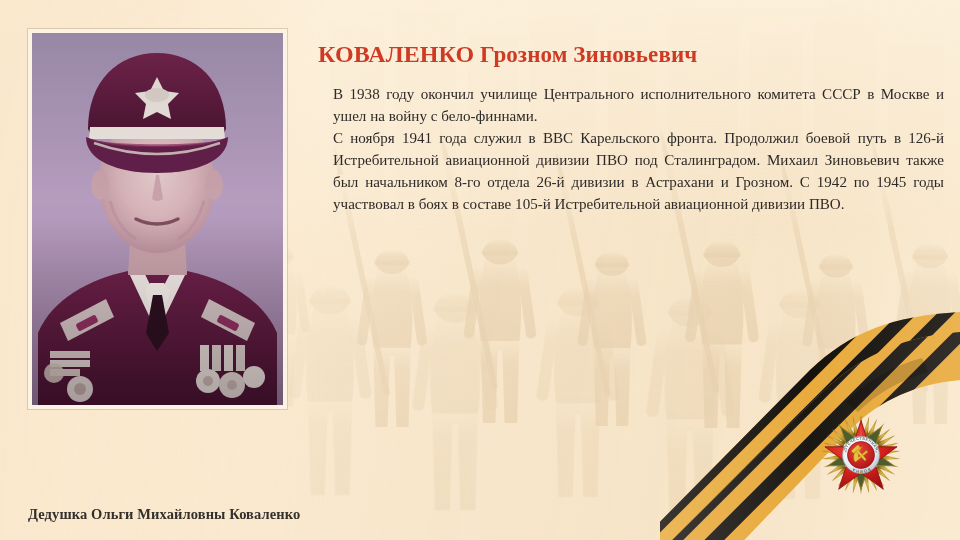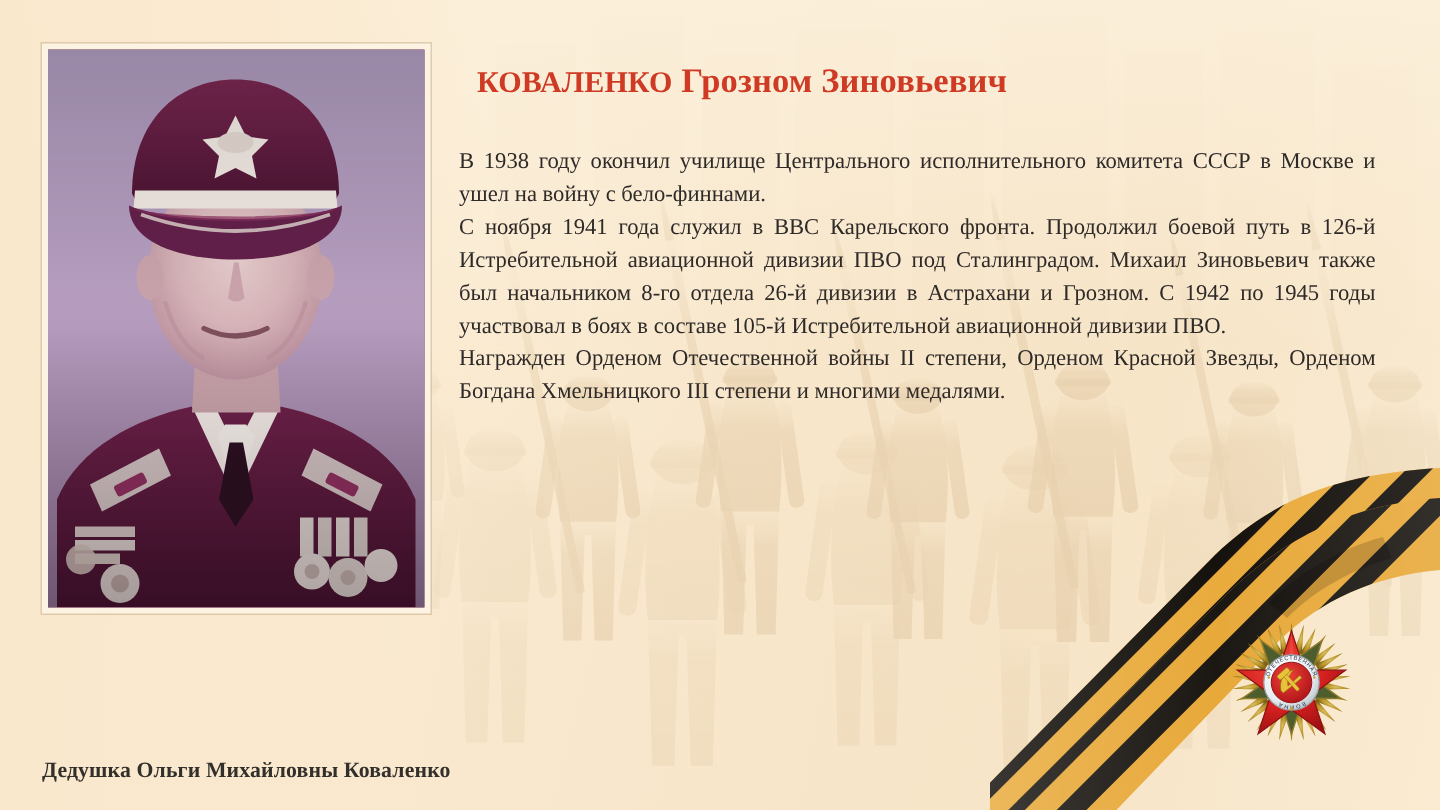--- a/index.html
+++ b/index.html
@@ -52,25 +52,25 @@
     background:#6d2b4e;
   }
 
   
   #title{
     position:absolute;left:318px;top:26px;width:620px;
     font-size:23px;font-weight:bold;color:#cf3a24;
     letter-spacing:.1px;line-height:1.15;
     font-family:"Liberation Serif", serif;
   }
-  #title .surname{font-size:20px;}
+  #title .surname{font-size:24px;}
   #body-text{
-    position:absolute;left:306px;top:84px;width:611px;
+    position:absolute;left:333px;top:84px;width:611px;
     font-size:15.1px;line-height:21.9px;color:#2e2a28;
-    text-align:justify;text-justify:inter-word;margin-top:14px;
+    text-align:justify;text-justify:inter-word;
   }
   #body-text p{margin:0 0 0 0;}
   #caption{
     position:absolute;left:28px;top:506px;
     font-size:14.5px;font-weight:bold;color:#33302c;
     letter-spacing:.1px;
     text-align:center;
   }
 
   
@@ -275,21 +275,20 @@
   </div>
 
   <h1 id="title">
     <span class="surname">КОВАЛЕНКО</span>
     <span>Грозном Зиновьевич</span>
   </h1>
 
   <div id="body-text">
     <p>В 1938 году окончил училище Центрального исполнительного комитета СССР в Москве и ушел на войну с бело-финнами.</p>
     <p>С ноября 1941 года служил в ВВС Карельского фронта. Продолжил боевой путь в 126-й Истребительной авиационной дивизии ПВО под Сталинградом. Михаил Зиновьевич также был начальником 8-го отдела 26-й дивизии в Астрахани и Грозном. С 1942 по 1945 годы участвовал в боях в составе 105-й Истребительной авиационной дивизии ПВО.</p>
-    <p>Награжден Орденом Отечественной войны II степени, Орденом Красной Звезды, Орденом Богдана Хмельницкого III степени и многими медалями.</p>
   </div>
 
   <div id="caption">Дедушка Ольги Михайловны Коваленко</div>
 
   <div id="ribbon-wrap">
     <svg viewBox="0 0 300 230" width="300" height="230" aria-hidden="true">
       <defs>
         <clipPath id="rb1">
           <path d="M-20,232 L150,60 C190,22 232,6 300,2 L300,48 C250,52 214,66 184,94 L34,246 Z"></path>
         </clipPath>

